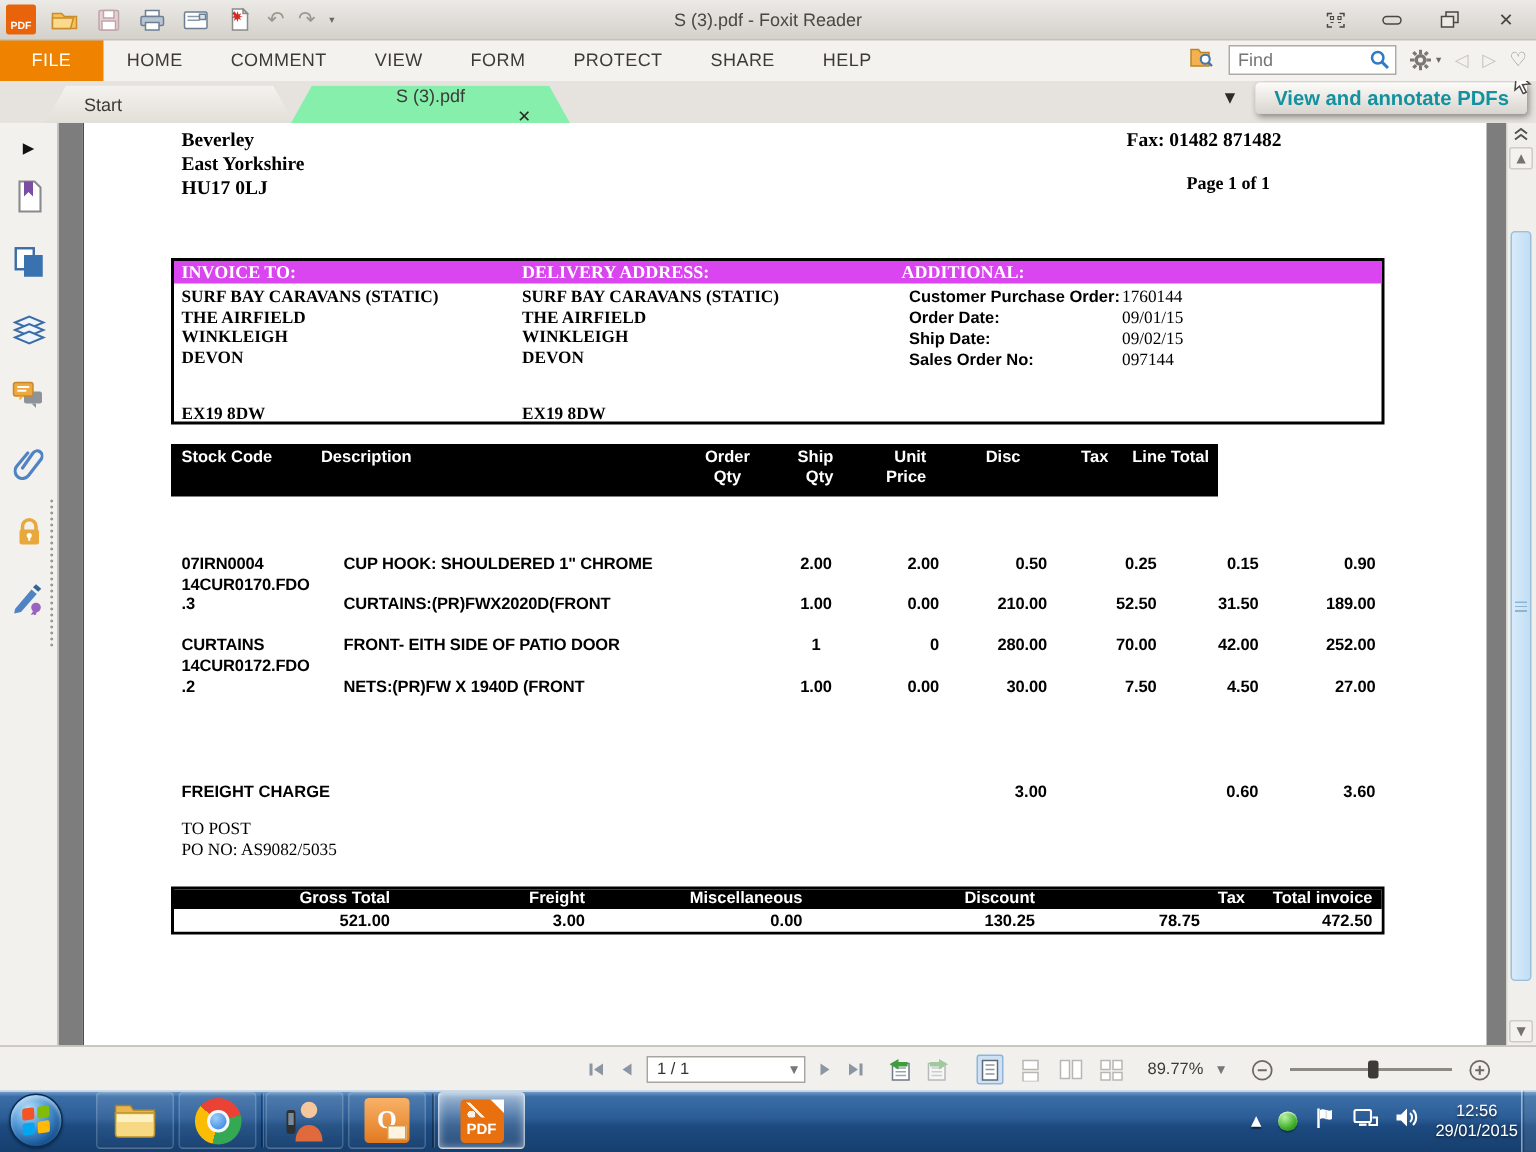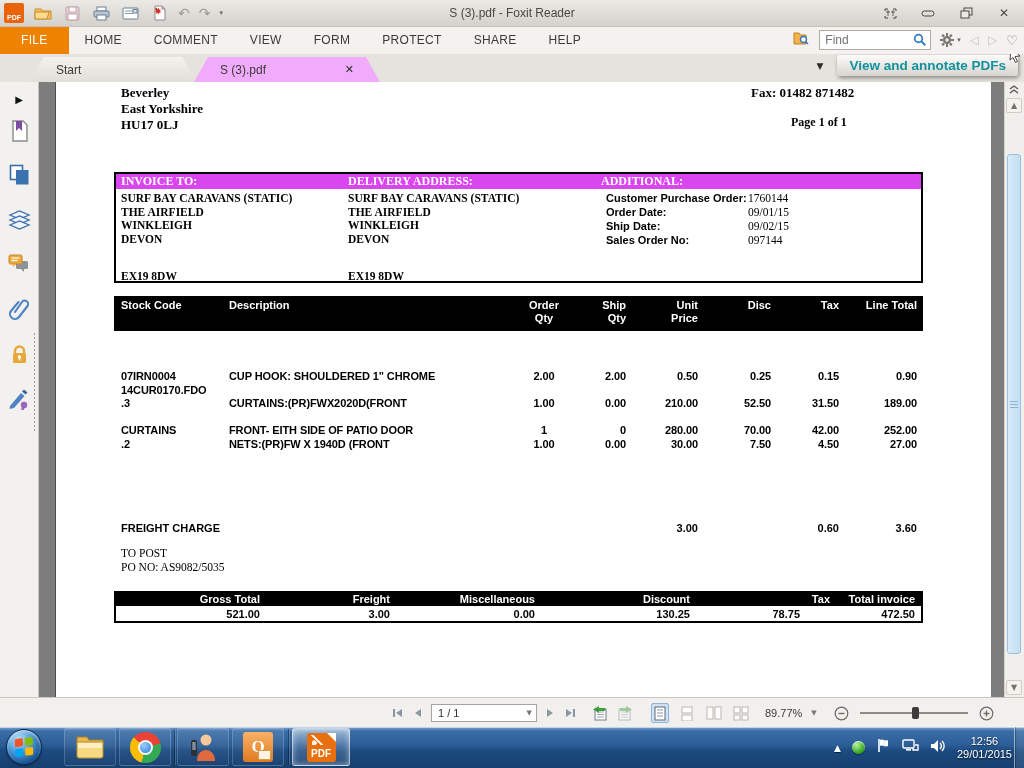--- a/index.html
+++ b/index.html
@@ -26,21 +26,21 @@
   .findarea{position:absolute;right:6px;top:4px;height:20px;display:flex;align-items:center;gap:9px;}
   .findbox{width:112px;height:20px;background:#fff;border:1px solid #aeaba5;display:flex;align-items:center;box-sizing:border-box;}
   .findbox input{border:none;outline:none;background:transparent;flex:1;min-width:0;font-size:12px;color:#555;padding:0 5px;font-family:"Liberation Sans",sans-serif;}
   .dimarrow{font-size:12px;color:#c7c4be;}
   .heart{font-size:13px;color:#8f8c86;}
   
   .tabbar{position:absolute;top:54px;left:0;width:1024px;height:28px;background:#e6e3de;z-index:28;}
   .dtab{position:absolute;bottom:0;height:25px;display:flex;align-items:center;font-size:12px;color:#3c3a36;
     clip-path:polygon(14px 0,calc(100% - 14px) 0,100% 100%,0 100%);padding:0 26px;box-sizing:border-box;}
   .dtab.start{left:30px;width:166px;background:linear-gradient(#f4f2ee,#e2dfd9);}
-  .dtab.active{left:194px;width:186px;background:#f0abfc;}
+  .dtab.active{left:194px;width:186px;background:#86efac;flex-direction:column;}
   .dtab .closex{margin-left:auto;font-size:11px;color:#2d2b28;font-weight:bold;}
   .promo{position:absolute;right:6px;top:1px;display:flex;align-items:center;gap:14px;z-index:40;}
   .promo .drop{font-size:9px;color:#2d2b28;}
   .promo-tip{position:relative;background:linear-gradient(180deg,#fdfcfa,#d8d4ce);border-radius:3px;
     box-shadow:1px 2px 4px rgba(0,0,0,.4);padding:3px 12px;color:#12919f;font-size:13.5px;font-weight:bold;}
   .cursorarrow{position:absolute;right:-4px;top:-8px;}
   
   .sidebar{position:absolute;left:0;top:82px;width:38px;height:615px;background:#f2f1ee;border-right:1px solid #c9c6c0;z-index:5;}
   .sb-icon{position:absolute;left:0;width:38px;height:26px;display:flex;align-items:center;justify-content:center;}
   .sb-expand{font-size:10px;color:#111;}
@@ -58,21 +58,21 @@
   .addrhead{position:relative;height:15px;background:#d946ef;color:#fff;font-size:12px;line-height:15px;}
   .addrhead span{position:absolute;top:0;}
   .ah1{left:5px;} .ah2{left:232px;} .ah3{left:485px;}
   .addrcol{position:absolute;top:18px;font-size:11.5px;line-height:13.5px;}
   .ac1{left:5px;} .ac2{left:232px;}
   .pcode{position:absolute;top:96px;font-size:11.5px;}
   .addl{position:absolute;left:490px;top:17px;font-size:11px;}
   .addl .arow{display:flex;height:14px;align-items:center;}
   .addl .albl{width:142px;font-weight:bold;}
   .addl .aval{font-family:"Liberation Serif",serif;font-size:11.5px;font-weight:normal;}
-  .itemshead{position:absolute;left:58px;top:214px;width:809px;height:35px;background:#000;color:#fff;
+  .itemshead{position:absolute;left:58px;top:214px;width:698px;height:35px;background:#000;color:#fff;
     display:flex;font-size:11px;font-weight:bold;padding:3px 6px 0 7px;box-sizing:border-box;}
   .ihc{line-height:13px;}
   .irows{position:absolute;left:58px;top:288px;width:809px;}
   .irow{display:flex;height:13.6px;font-size:11px;font-weight:bold;padding:0 6px 0 7px;box-sizing:border-box;letter-spacing:-.1px;}
   .c1{width:108px;} .c2{width:280px;} .c3{width:70px;text-align:center;} .c4{width:47px;text-align:right;}
   .c5{width:72px;text-align:right;} .c6{width:73px;text-align:right;} .c7{width:68px;text-align:right;} .c8{width:78px;text-align:right;}
   .cD{width:388px;}
   .freightrow{position:absolute;left:58px;top:440px;width:809px;display:flex;height:14px;
     font-size:11px;font-weight:bold;padding:0 6px 0 7px;box-sizing:border-box;}
   .notes{position:absolute;left:65px;top:464px;font-size:11.5px;line-height:14px;}
@@ -455,20 +455,30 @@
           <span class="c1">CURTAINS</span>
             <span class="c2">FRONT- EITH SIDE OF PATIO DOOR</span>
             <span class="c3">1</span>
             <span class="c4">0</span>
             <span class="c5">280.00</span>
             <span class="c6">70.00</span>
             <span class="c7">42.00</span>
             <span class="c8">252.00</span>
         </div>
         <div class="irow">
+          <span class="c1">14CUR0172.FDO</span>
+            <span class="c2"></span>
+            <span class="c3"></span>
+            <span class="c4"></span>
+            <span class="c5"></span>
+            <span class="c6"></span>
+            <span class="c7"></span>
+            <span class="c8"></span>
+        </div>
+        <div class="irow">
           <span class="c1">.2</span>
             <span class="c2">NETS:(PR)FW X 1940D (FRONT</span>
             <span class="c3">1.00</span>
             <span class="c4">0.00</span>
             <span class="c5">30.00</span>
             <span class="c6">7.50</span>
             <span class="c7">4.50</span>
             <span class="c8">27.00</span>
         </div>
       </div>

